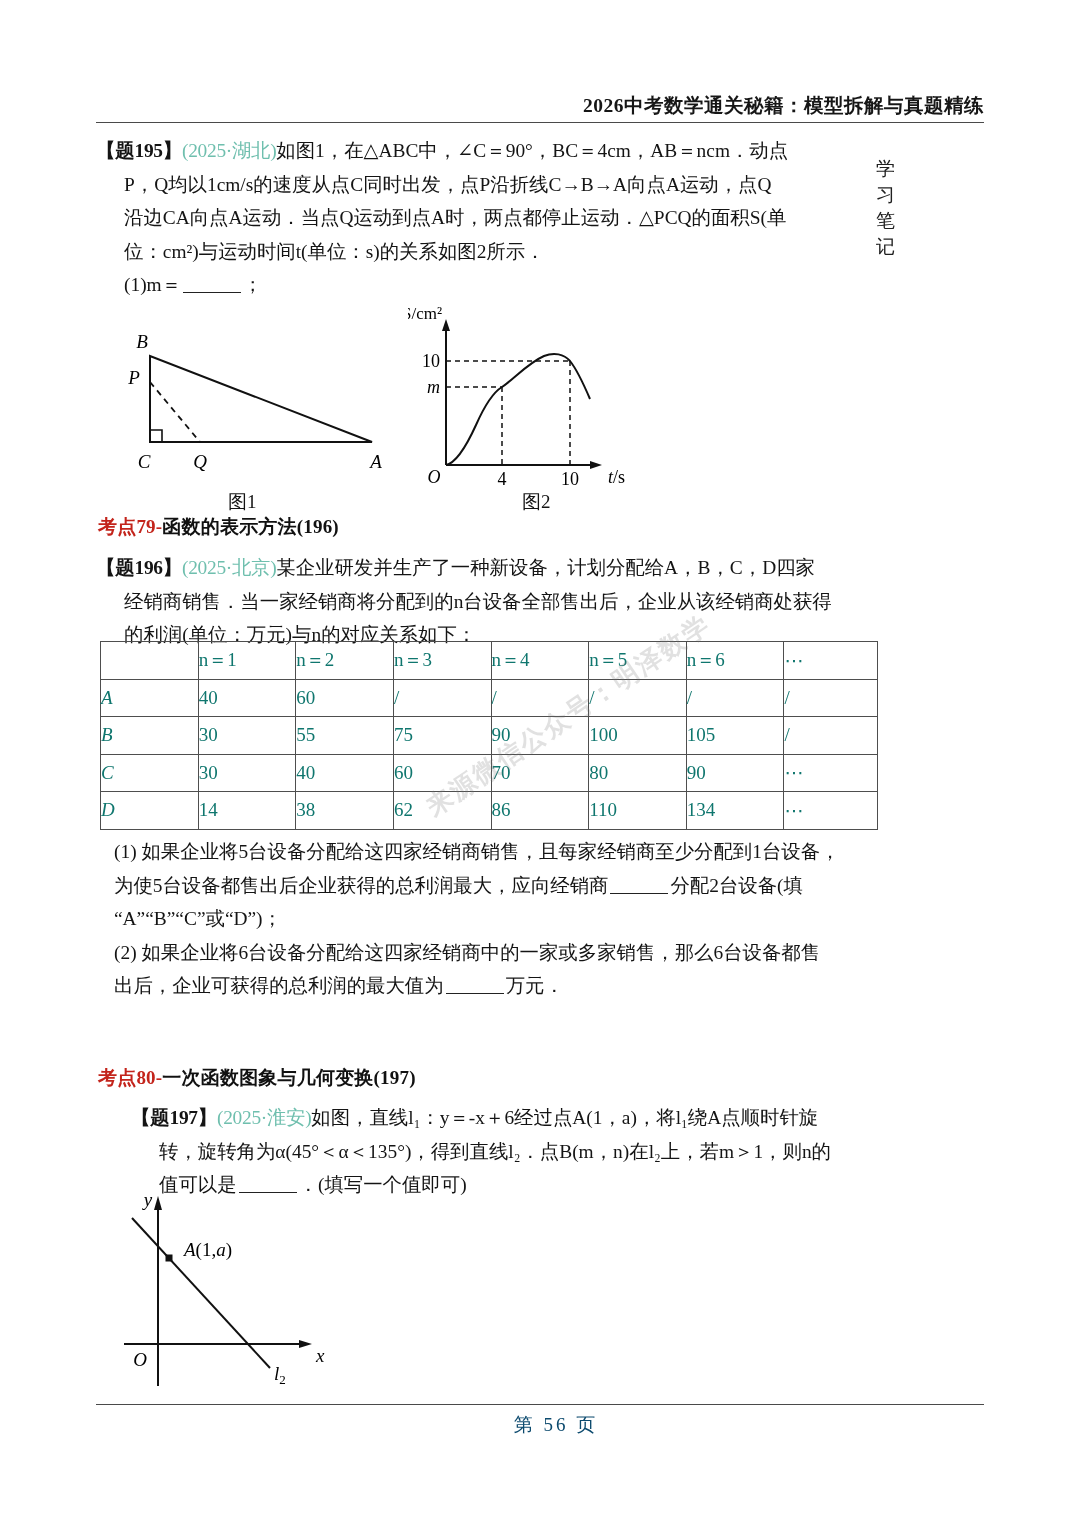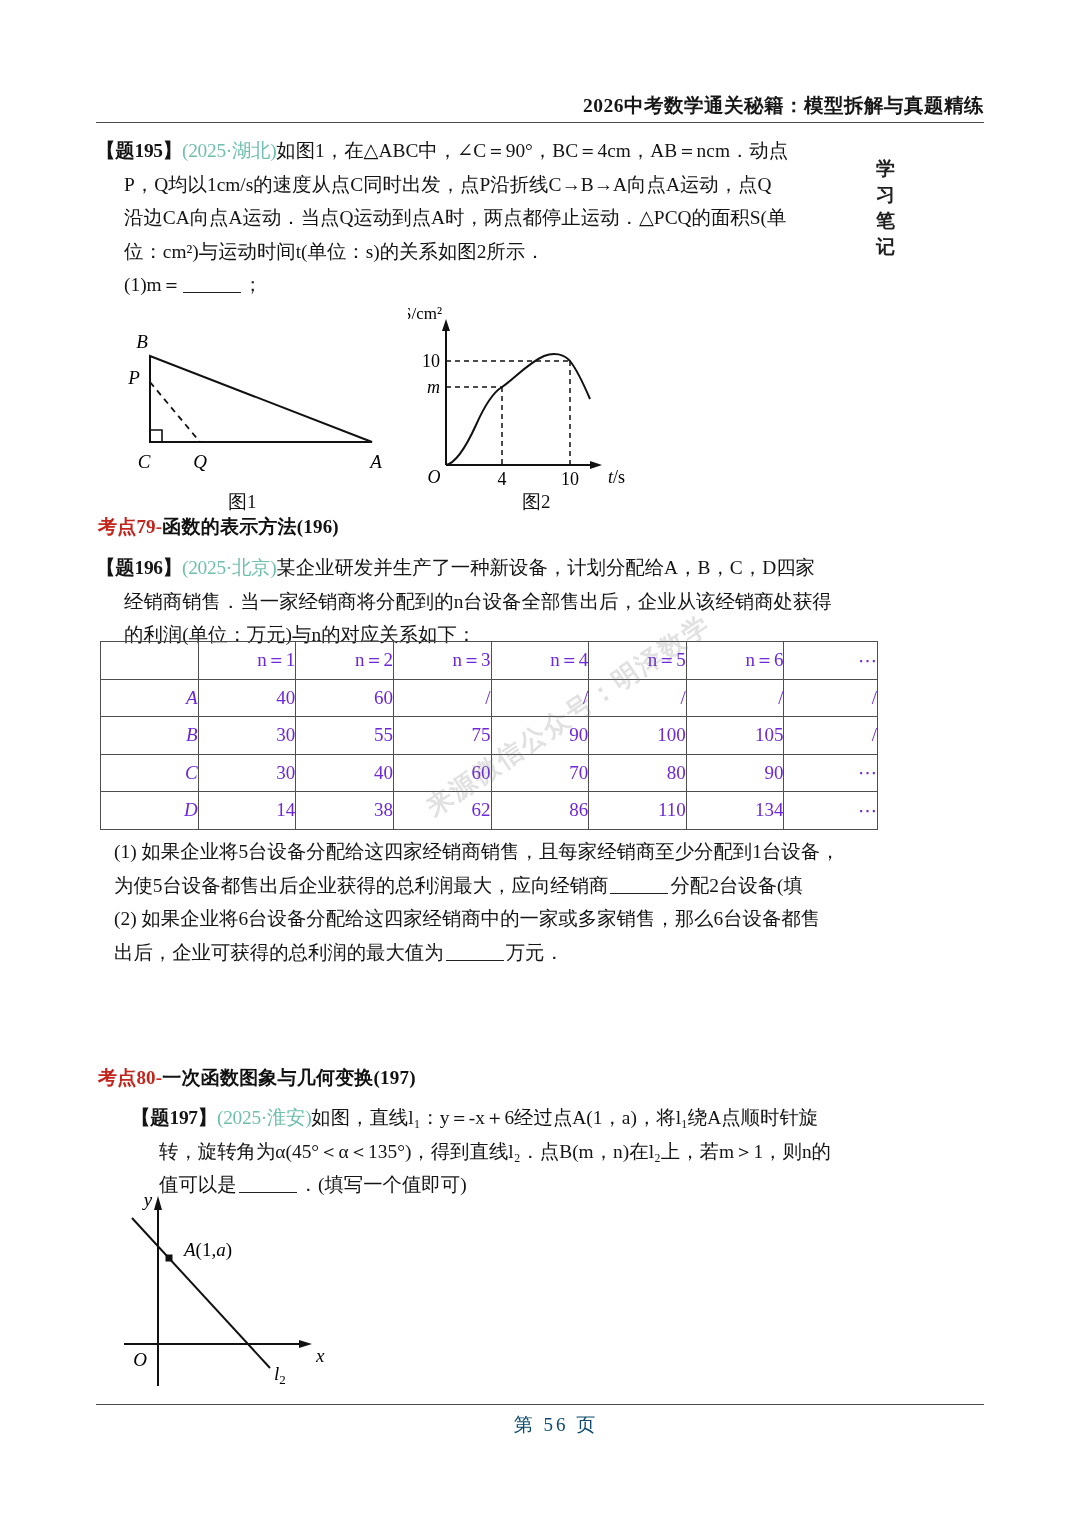--- a/index.html
+++ b/index.html
@@ -80,21 +80,21 @@
   }
 
   .indent { display:block; }
 
   
   .note {
     position: absolute;
     left: 876px;
     top: 156px;
     font-size: 19px;
-    font-weight: 700;
+    font-weight: 400;
     letter-spacing: 1px;
     color: #202020;
   }
 
   
   .kaodian {
     position: absolute;
     font-size: 19px;
     font-weight: bold;
     letter-spacing: .2px;
@@ -120,24 +120,24 @@
   }
   table.data {
     border-collapse: collapse;
     width: 778px;
     table-layout: fixed;
     background: transparent;
   }
   table.data td {
     border: 1.3px solid #4e4e4e;
     height: 37.5px;
-    text-align: right;
+    text-align: left;
     vertical-align: middle;
     font-size: 19px;
-    color: #6d28d9;
+    color: #0f766e;
     padding: 0;
   }
   table.data td.rowhead { font-style: italic; }
   col.c0 { width: 94px; }
   col.cn { width: 94px; }
   col.clast { width: 90px; }
 
   
   .watermark {
     position: absolute;
@@ -295,20 +295,21 @@
       </tr>
     </tbody>
       </table>
   </div>
 
   <div class="watermark">来源微信公众号：明泽数学</div>
 
   <div class="qblock" style="left:114px; top:835px; width:860px;">
     <span class="indent">(1) 如果企业将5台设备分配给这四家经销商销售，且每家经销商至少分配到1台设备，</span>
     <span class="indent"><span>为使5台设备都售出后企业获得的总利润最大，应向经销商</span><span class="blank"></span><span>分配2台设备(填</span></span>
+    <span class="indent">“A”“B”“C”或“D”)；</span>
     <span class="indent">(2) 如果企业将6台设备分配给这四家经销商中的一家或多家销售，那么6台设备都售</span>
     <span class="indent"><span>出后，企业可获得的总利润的最大值为</span><span class="blank"></span><span>万元．</span></span>
   </div>
 
   <div class="kaodian" style="left:98px; top:1065px;">
     <span class="kd-red">考点80-</span><span class="kd-blk">一次函数图象与几何变换(197)</span>
   </div>
 
   <div class="qblock" style="left:96px; top:1101px; width:870px;margin-left:35px;">
     <span class="qtag">【题197】</span><span class="src">(2025·淮安)</span><span>如图，直线l₁：y＝-x＋6经过点A(1，a)，将l₁绕A点顺时针旋</span>

